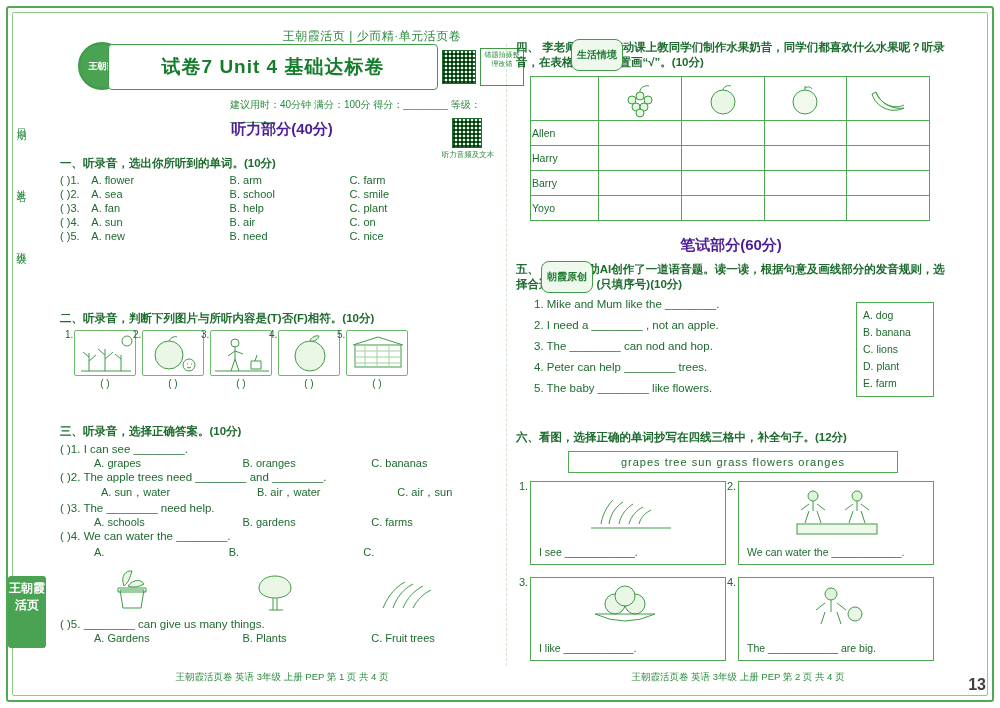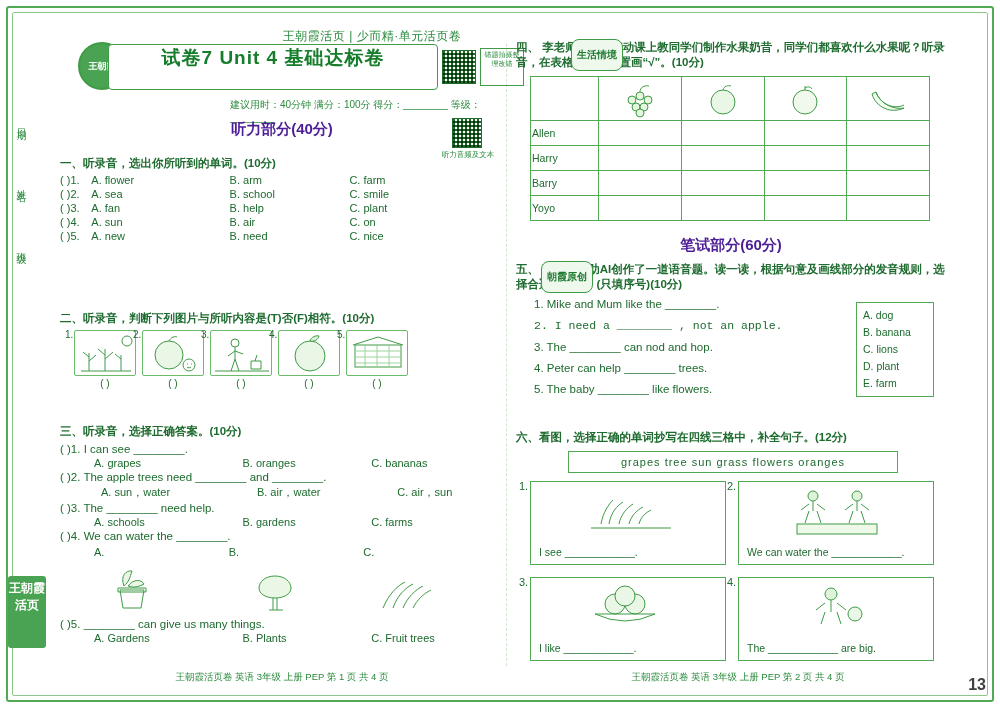--- a/index.html
+++ b/index.html
@@ -42,21 +42,21 @@
 
   .center-rule{
     position:absolute; left:454px; top:30px; bottom:28px; width:0;
     border-left:1px dashed #cfe6cd;
   }
 
   
   .title-box{
     position:absolute; left:48px; top:4px; width:330px; height:46px;
     border:1.5px solid #3f9b46; border-radius:4px;
-    display:flex; align-items:flex-start; justify-content:center;
+    display:flex; align-items:center; justify-content:center;
     background:#fff;
   }
   .title-box span{ font-size:19px; font-weight:bold; color:#167d2c; letter-spacing:1px;}
   .seal{
     position:absolute; left:18px; top:2px; width:48px; height:48px;
     border-radius:50%;
     border:2px solid #3f9b46;
     background:#4aa352;
     color:#fff; font-size:9px; line-height:10px; text-align:center;
     display:flex; align-items:center; justify-content:center;
@@ -444,21 +444,21 @@
     <div class="part-title" style="position:absolute; left:0; top:196px; width:430px;">笔试部分(60分)</div>
 
     <div style="position:absolute; left:0; top:222px; width:434px;">
       <div class="r-head" style="position:relative;">
         <span style="position:absolute; left:22px; top:-1px;" class="tag">朝霞原创</span>
         <span>五、         王老师借助AI创作了一道语音题。读一读，根据句意及画线部分的发音规则，选择合适的单词。(只填序号)(10分)</span>
       </div>
       <div style="position:relative; margin-top:6px; height:130px;">
         <div style="width:330px;">
           <div class="q" style="margin:6px 0 0 18px;">1. Mike and Mum like the ________.</div>
-          <div class="q" style="margin:9px 0 0 18px;font-family:Liberation Mono, monospace;">2. I need a ________ , not an apple.</div>
+          <div class="q" style="margin:9px 0 0 18px;">2. I need a ________ , not an apple.</div>
           <div class="q" style="margin:9px 0 0 18px;">3. The ________ can nod and hop.</div>
           <div class="q" style="margin:9px 0 0 18px;">4. Peter can help ________ trees.</div>
           <div class="q" style="margin:9px 0 0 18px;">5. The baby ________ like flowers.</div>
         </div>
         <div class="word-box" style="top:4px; right:16px;">
           <div>A. dog</div>
           <div>B. banana</div>
           <div>C. lions</div>
           <div>D. plant</div>
           <div>E. farm</div>

